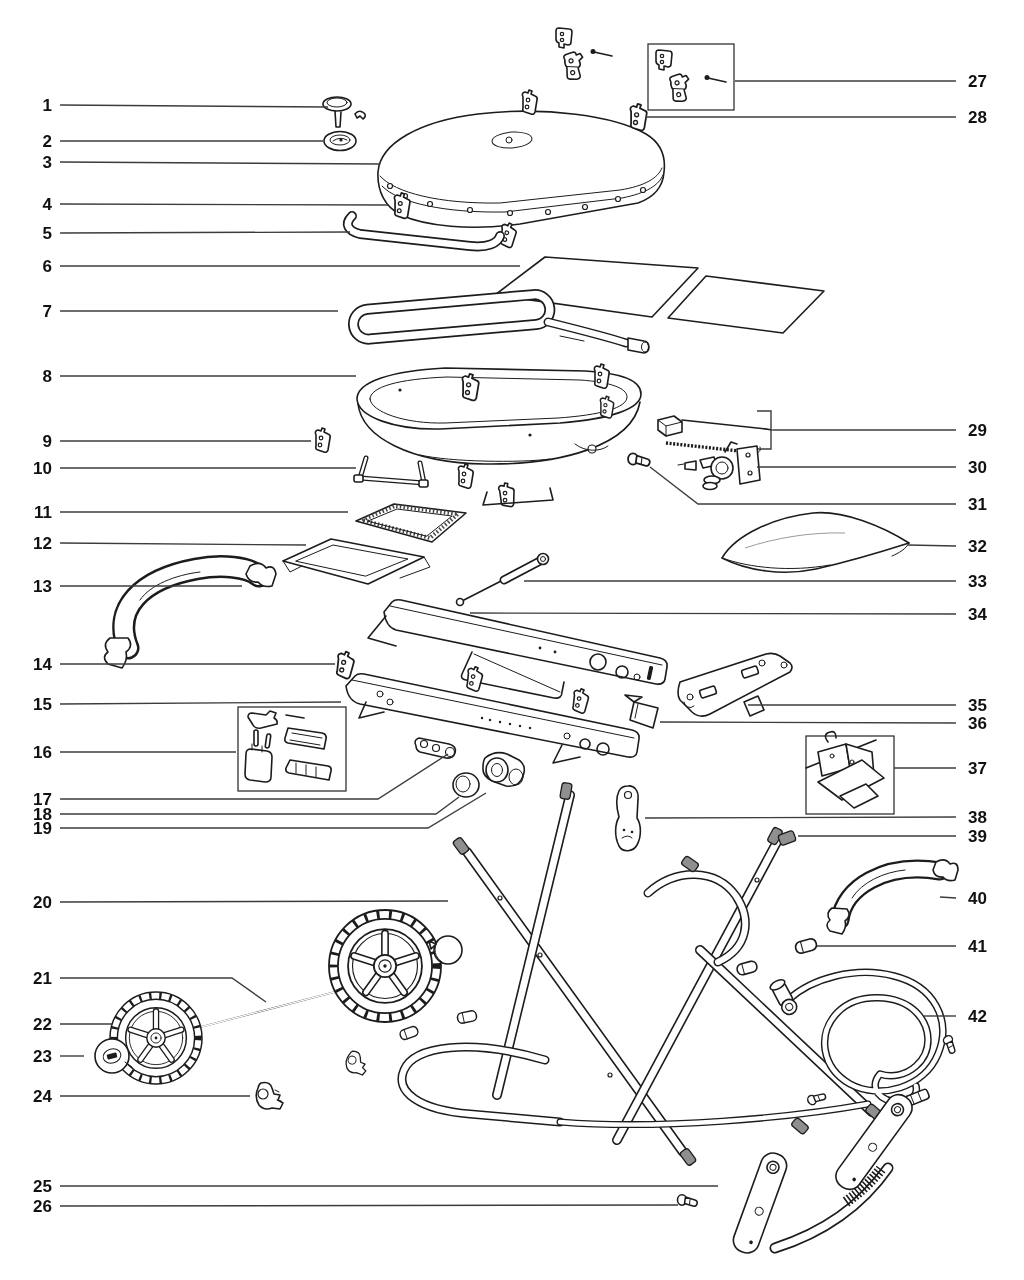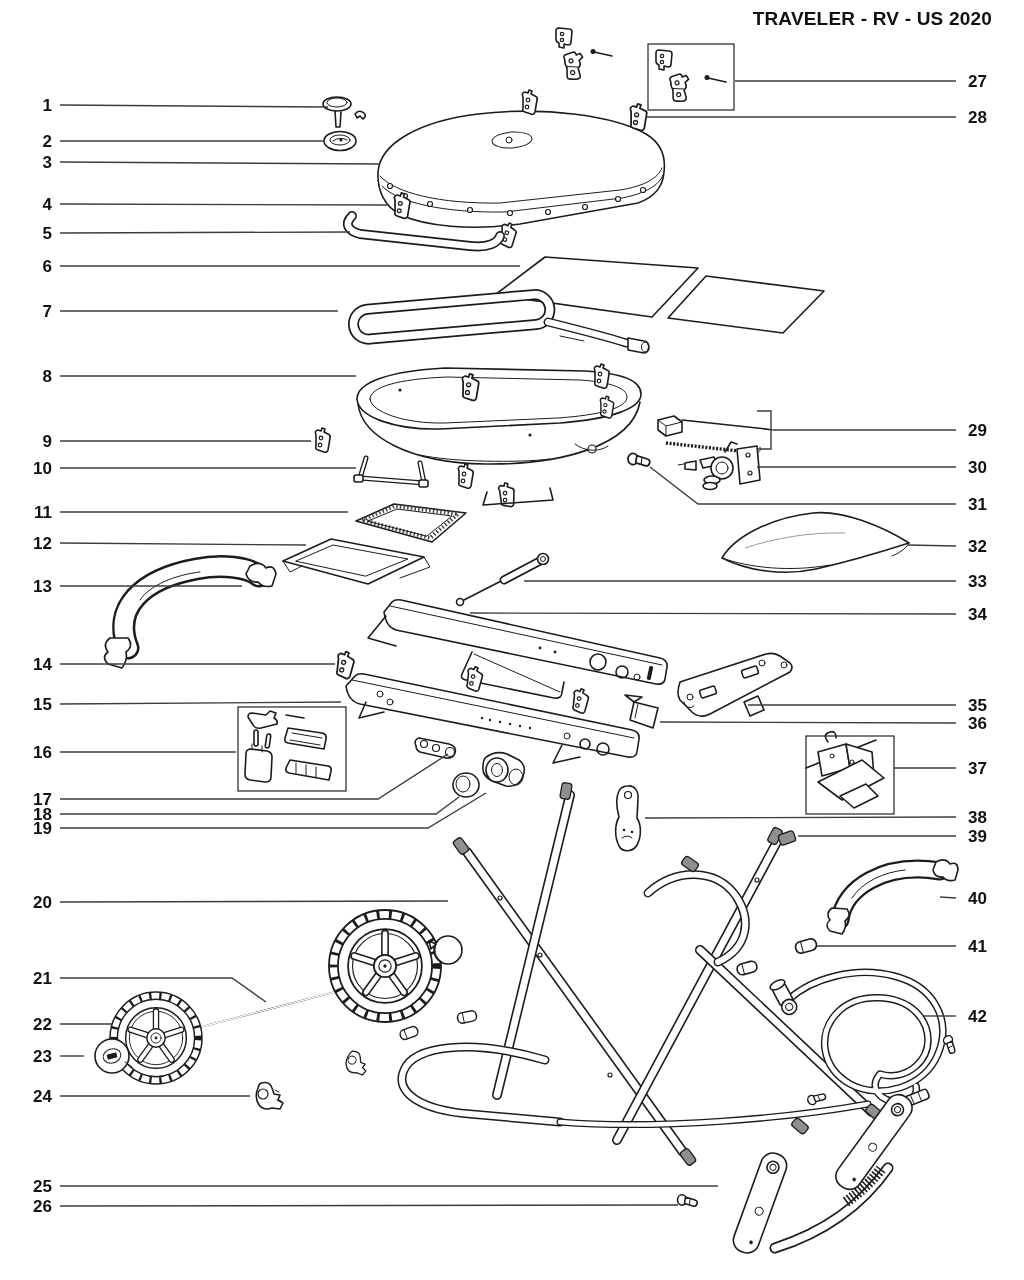--- a/index.html
+++ b/index.html
@@ -18,21 +18,20 @@
   .hole{ fill:#fff; stroke:var(--ln); stroke-width:1.2; }
   .dot { fill:var(--ln); stroke:none; }
   .leader { fill:none; stroke:var(--ld); stroke-width:1.4; }
   .gbox { fill:none; stroke:#222; stroke-width:1.2; }
   text.callout { font:700 17px "Liberation Sans", sans-serif; fill:var(--tx); }
 </style>
 </head>
 <body>
 
 <div class="page">
-  <div class="title">TRAVELER - RV - US 2020</div>
 
   <svg width="1024" height="1280" viewBox="0 0 1024 1280">
     <defs>
       <pattern id="hatch" width="5" height="5" patternUnits="userSpaceOnUse" patternTransform="rotate(12)">
         <line x1="2.5" y1="-1" x2="2.5" y2="6" stroke="#2a2a2a" stroke-width="1.1"></line>
       </pattern>
       <g id="clip">
         <path class="pt pf" d="M1,5 q-2,-4 2,-5 l3,1 1,-3 3,1 -1,3 4,2 q3,1 2,4 l-2,12 q-1,3 -4,2 l-6,-2 q-3,-1 -2,-4 Z"></path>
         <circle class="hole" cx="6" cy="8" r="1.8"></circle>
           <circle class="hole" cx="5" cy="15" r="1.8"></circle>

